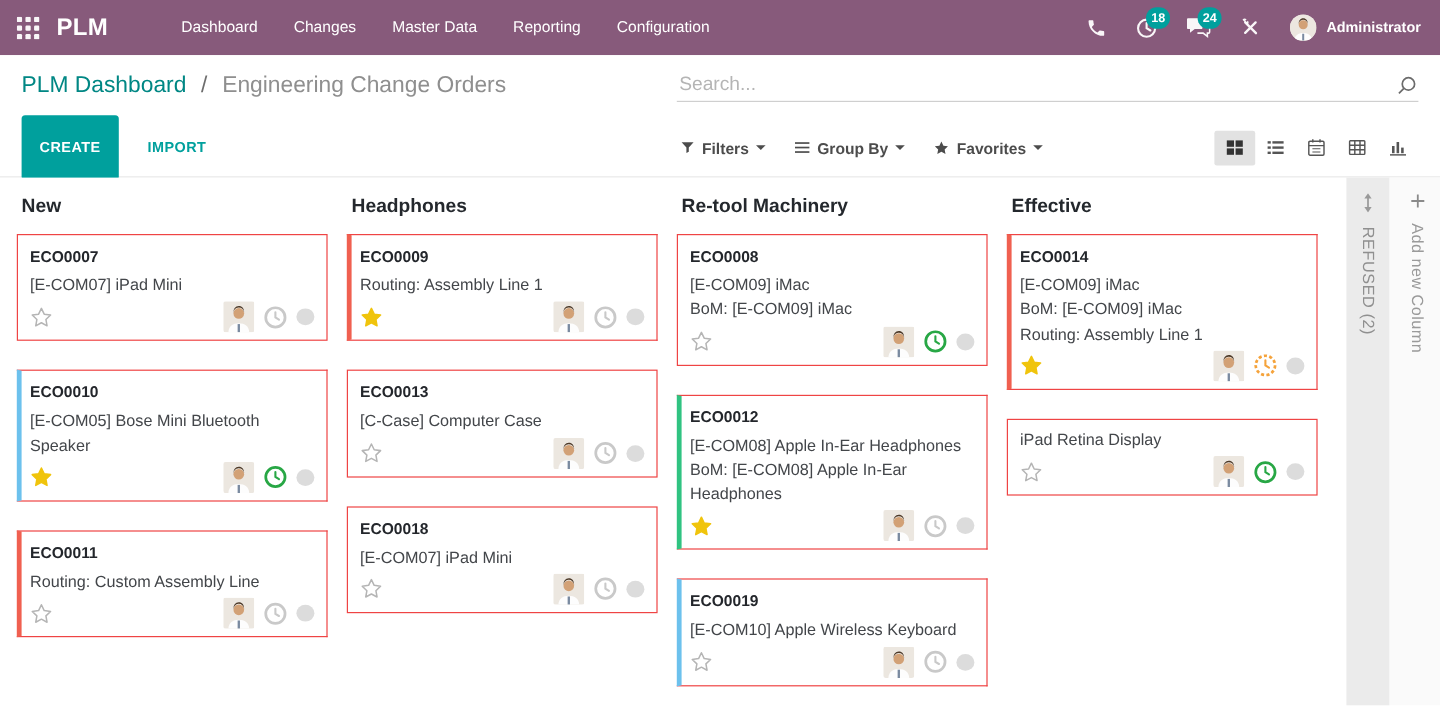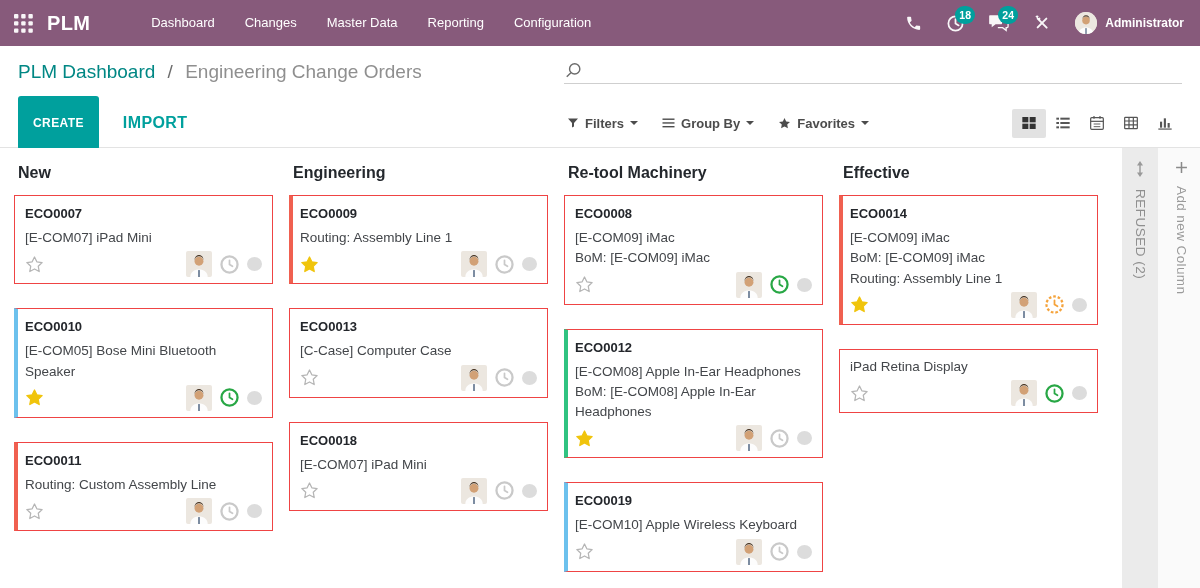--- a/index.html
+++ b/index.html
@@ -52,21 +52,21 @@
   .search-icon { display:flex; cursor:pointer; }
 
   .cp-bottom { display:flex; align-items:center; margin-top:11px; }
   .left-buttons { width:549px; display:flex; align-items:center; }
   .btn-create {
     background:#00A09D; color:#fff; border:none; border-radius:3px;
     font-size:12px; font-weight:700; letter-spacing:.4px; padding:20px 15px;
     cursor:pointer; font-family:"Liberation Sans", sans-serif;
   }
   .btn-import {
-    background:none; border:none; color:#00A09D; font-size:16px; font-weight:700;
+    background:none; border:none; color:#00A09D; font-size:12px; font-weight:700;
     letter-spacing:.4px; margin-left:18px; cursor:pointer; font-family:"Liberation Sans", sans-serif;
   }
   .search-options { display:flex; align-items:flex-end; gap:24px; }
   .opt { display:flex; align-items:center; gap:6px; font-size:13px; font-weight:600; color:#4c4c4c; cursor:pointer; }
   .caret { width:0; height:0; border:4px solid transparent; border-top-color:#4c4c4c; margin-top:4px; }
   .view-switcher { margin-left:auto; display:flex; align-items:center; }
   .vs-btn {
     width:34px; height:29px; display:flex; align-items:center; justify-content:center;
     background:none; border:none; cursor:pointer; border-radius:2px; padding:0;
   }
@@ -179,20 +179,21 @@
 </header>
 
 <div class="control-panel">
   <div class="cp-top">
     <div class="breadcrumb">
       <a class="bc-link">PLM Dashboard</a>
       <span class="bc-sep">/</span>
       <span class="bc-current">Engineering Change Orders</span>
     </div>
     <div class="searchbox">
+      <input type="text" placeholder="Search..." style="">
       <span class="search-icon">
         <svg width="19" height="19" viewBox="0 0 24 24" fill="none" stroke="#6b6b6b" stroke-width="1.8">
           <circle cx="13.5" cy="10" r="6.5"></circle>
             <path d="M8.7 14.8L3.5 20"></path>
         </svg>
       </span>
     </div>
   </div>
   <div class="cp-bottom">
     <div class="left-buttons">
@@ -361,21 +362,21 @@
     <circle cx="12" cy="12" r="9.2" fill="#fff" stroke="#c9c9c9" stroke-width="2.6"></circle>
     <path d="M12 7.2V12l3.4 2.1" fill="none" stroke="#c9c9c9" stroke-width="2" stroke-linecap="round"></path>
                 </svg>
               </span>
               <span class="state-dot" style="background: rgb(220, 220, 220);"></span>
             </span>
           </div>
         </div>
       </div>
       <div class="kcol">
-        <div class="kcol-header"><span class="kcol-title">Engineering</span></div>
+        <div class="kcol-header"><span class="kcol-title">Headphones</span></div>
         <div class="kcard striped" style="border-left-color: rgb(240, 96, 80);">
           <div class="kcard-id">ECO0009</div>
           <div class="kcard-line">Routing: Assembly Line 1</div>
           <div class="kcard-footer">
             <span class="star-btn">
               <svg width="19" height="19" viewBox="0 0 24 24">
   <path d="M12 2.5l2.95 6.1 6.7.9-4.9 4.7 1.2 6.65L12 17.65l-5.95 3.2 1.2-6.65-4.9-4.7 6.7-.9z" fill="#F0C40C" stroke="#F0C40C" stroke-width="1.6" stroke-linejoin="round"></path>
               </svg>
             </span>
             <span class="footer-right">

